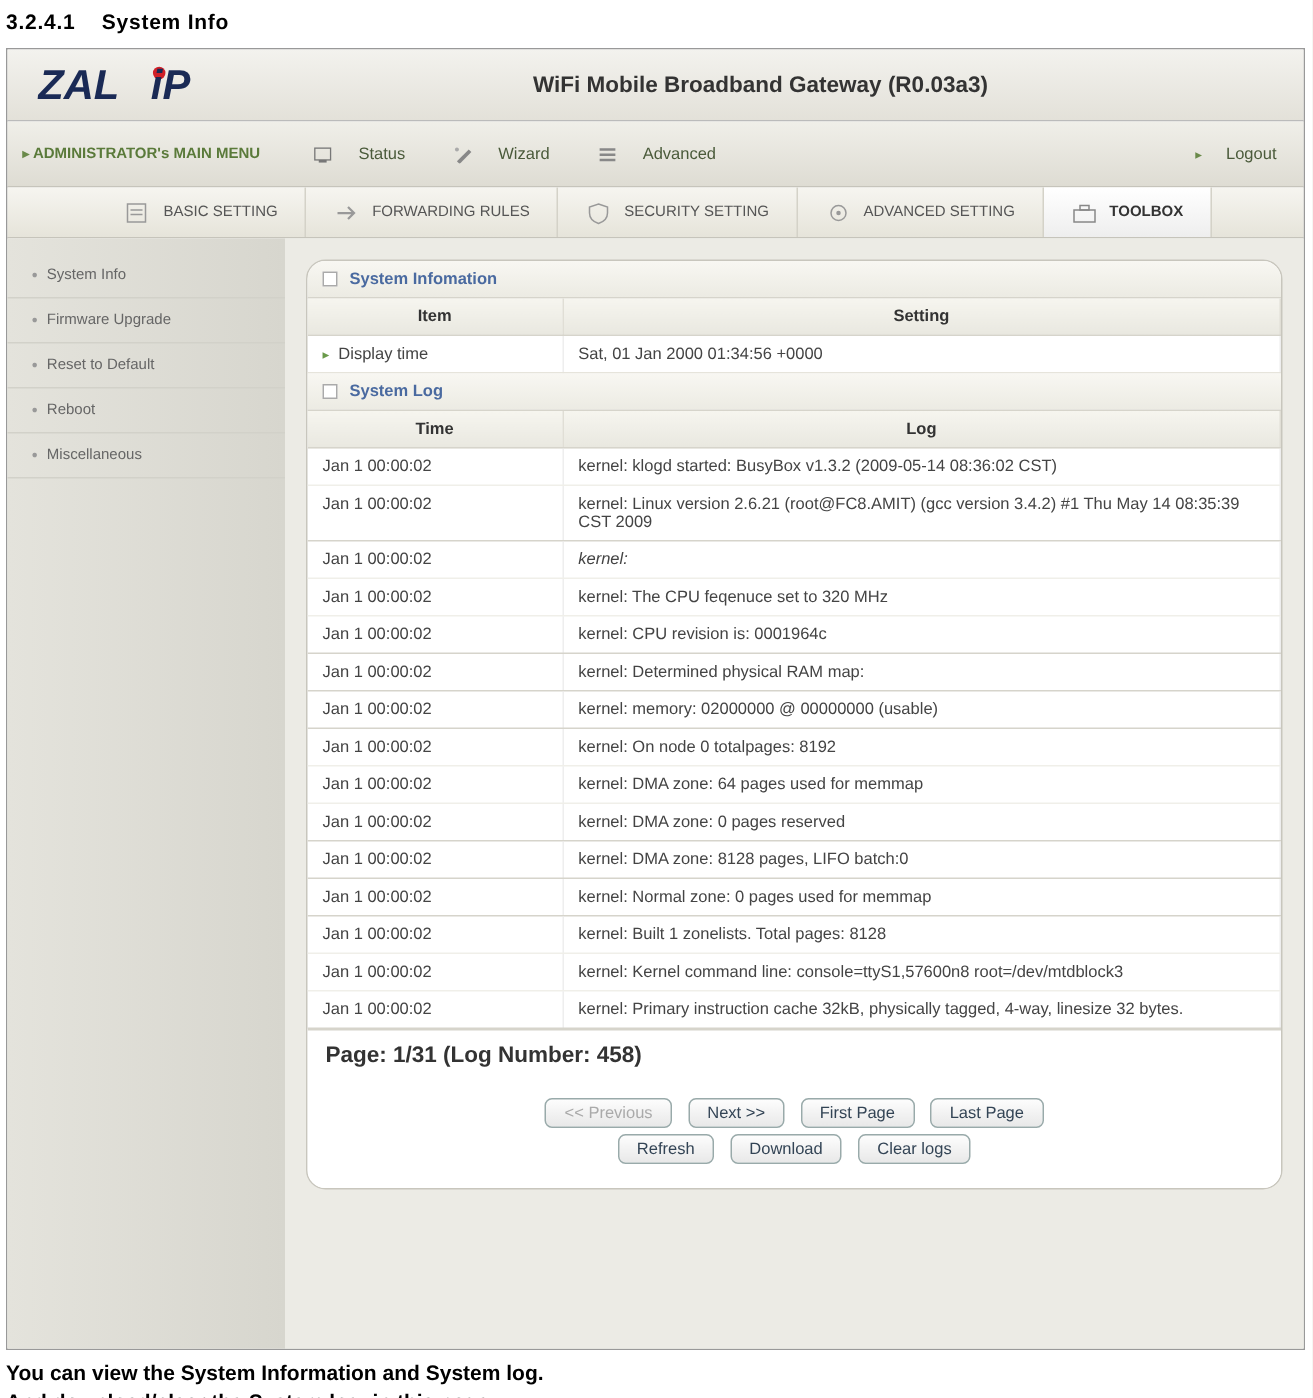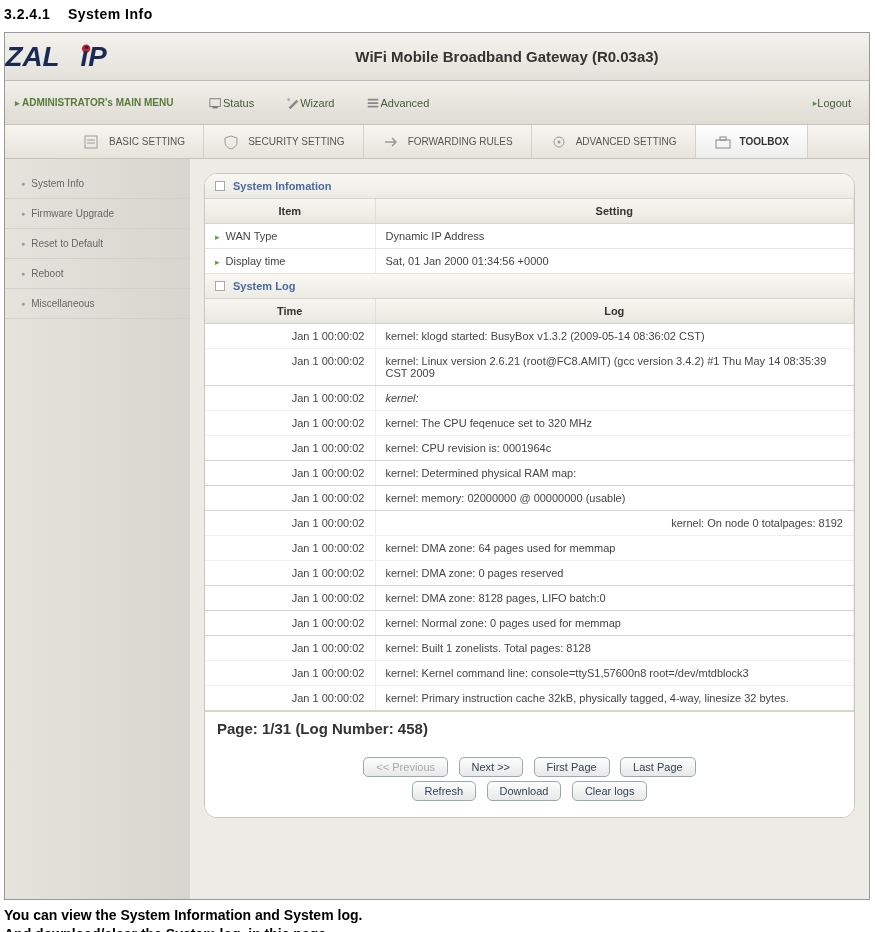--- a/index.html
+++ b/index.html
@@ -1,26 +1,26 @@
 <!DOCTYPE html>
 <html><head>
 <meta charset="utf-8">
 <style>
   * { box-sizing: border-box; margin: 0; padding: 0; }
   body { font-family: Arial, Helvetica, sans-serif; background: #fff; width: 875px; }
   .doc-heading { font-weight: bold; font-size: 14px; padding: 6px 0 10px 4px; letter-spacing: 0.5px; }
   .frame { border: 1px solid #999; width: 866px; margin-left: 4px; }
   
   .hdr { display:flex; align-items:center; height:48px; background:linear-gradient(#f3f2ee,#e3e1d9); border-bottom:1px solid #bbb; }
-  .logo { width:180px; display:flex; align-items:center; justify-content:flex-start; }
+  .logo { width:180px; display:flex; align-items:center; justify-content:center; }
   .logo svg { width:140px; height:32px; }
   .prod-title { flex:1; text-align:center; font-weight:bold; font-size:15px; color:#333; }
   
   .topmenu { display:flex; align-items:center; height:44px; background:linear-gradient(#f0efe9,#dedcd3); border-bottom:1px solid #c6c4bb; font-size:11px; color:#4a5a3a; }
-  .topmenu .mm { padding:0 18px 0 14px; display:flex; align-items:center; gap:0; cursor:pointer; white-space:nowrap; }
+  .topmenu .mm { padding:0 18px 0 14px; display:flex; align-items:center; gap:16px; cursor:pointer; white-space:nowrap; }
   .topmenu .bullet { color:#6a8a4a; font-size:9px; }
   .topmenu .admin { width:190px; color:#5a7a3a; font-weight:bold; font-size:10px; padding-left:10px; }
   .topmenu .spacer { flex:1; }
   .ticon { width:14px; height:12px; display:inline-block; }
   
   .submenu { display:flex; align-items:stretch; height:34px; background:linear-gradient(#f6f5f0,#e6e4da); border-bottom:1px solid #c6c4bb; font-size:10px; color:#555; }
   .submenu .sm { display:flex; align-items:center; gap:8px; padding:0 18px; border-right:1px solid #d4d2c8; cursor:pointer; white-space:nowrap; }
   .submenu .sm:first-child { margin-left:60px; }
   .submenu .sm.active { background:linear-gradient(#fff,#eee); font-weight:bold; color:#333; }
   .sicon { width:18px; height:16px; display:inline-block; }
@@ -32,21 +32,21 @@
   .content { flex:1; padding:14px 14px 14px 14px; background:#ecebe5; }
   .panel { background:#fff; border:1px solid #c8c6bd; border-radius:13px; overflow:hidden; }
   .sec-hd { background:linear-gradient(#f8f7f2,#ecebe3); padding:6px 10px; border-bottom:1px solid #d6d4cb; font-size:11px; display:flex; align-items:center; gap:8px; }
   .sec-hd .sq { width:10px; height:10px; border:1px solid #aaa; background:#fff; display:inline-block; }
   .sec-hd .ttl { color:#4a6aa0; font-weight:bold; }
   .tbl { width:100%; border-collapse:collapse; font-size:11px; color:#444; }
   .tbl th { background:linear-gradient(#f6f5ef,#e9e8e0); font-weight:bold; color:#333; padding:6px 8px; border-bottom:1px solid #d6d4cb; border-right:1px solid #e0ded5; text-align:center; }
   .tbl td { padding:6px 10px; border-bottom:1px solid #e6e4db; border-right:1px solid #eee; vertical-align:top; }
   .tbl td.item { width:170px; text-align:left; }
   .tbl td.item .arw { color:#6a9a4a; font-size:9px; margin-right:6px; }
-  .tbl.log td.time { width:170px; text-align:right; }
+  .tbl.log td.time { width:170px; text-align:left; }
   .pager { padding:8px 12px; font-size:15px; font-weight:bold; color:#333; border-top:1px solid #d6d4cb; background:#fff; }
   .btnrow { text-align:center; padding:10px 0 14px 0; background:#fff; }
   .btnrow button { font-size:11px; padding:3px 12px; margin:2px 3px; border:1px solid #9aa; border-radius:5px; background:linear-gradient(#fdfdfd,#e8e8e8); cursor:pointer; color:#345; }
   .btnrow button.disabled { color:#aaa; cursor:default; }
   .doc-footer { font-size:14px; font-weight:bold; padding:6px 0 0 4px; line-height:1.35; }
 </style>
 </head>
 <body>
 
 <div class="doc-heading">
@@ -109,29 +109,29 @@
   <div class="submenu">
     <div class="sm">
       <span class="sicon"><svg viewBox="0 0 18 16">
             <rect x="2" y="2" width="12" height="12" fill="none" stroke="#999"></rect>
             <path d="M4 6h8M4 9h8" stroke="#999"></path>
           </svg></span>
       <span>BASIC  SETTING</span>
     </div>
     <div class="sm">
       <span class="sicon"><svg viewBox="0 0 18 16">
+            <path d="M3 8h10M10 4l4 4-4 4" fill="none" stroke="#999" stroke-width="1.5"></path>
+          </svg></span>
+      <span>FORWARDING RULES</span>
+    </div>
+    <div class="sm">
+      <span class="sicon"><svg viewBox="0 0 18 16">
             <path d="M9 2l6 2v4c0 4-3 6-6 7-3-1-6-3-6-7V4z" fill="none" stroke="#999"></path>
           </svg></span>
       <span>SECURITY  SETTING</span>
-    </div>
-    <div class="sm">
-      <span class="sicon"><svg viewBox="0 0 18 16">
-            <path d="M3 8h10M10 4l4 4-4 4" fill="none" stroke="#999" stroke-width="1.5"></path>
-          </svg></span>
-      <span>FORWARDING RULES</span>
     </div>
     <div class="sm">
       <span class="sicon"><svg viewBox="0 0 18 16">
             <circle cx="9" cy="8" r="5" fill="none" stroke="#999"></circle>
             <circle cx="9" cy="8" r="1.5" fill="#999"></circle>
           </svg></span>
       <span>ADVANCED  SETTING</span>
     </div>
     <div class="sm active">
       <span class="sicon"><svg viewBox="0 0 18 16">
@@ -171,24 +171,20 @@
 
         <div class="sec-hd">
           <span class="sq"></span>
           <span class="ttl">System Infomation</span>
         </div>
         <table class="tbl">
           <tbody>
               <tr>
             <th>Item</th>
             <th>Setting</th>
-          </tr>
-          <tr>
-            <td class="item"><span class="arw">▸</span><span>WAN Type</span></td>
-            <td>Dynamic IP Address</td>
           </tr>
           <tr>
             <td class="item"><span class="arw">▸</span><span>Display time</span></td>
             <td>Sat, 01 Jan 2000 01:34:56 +0000</td>
           </tr>
         </tbody>
           </table>
 
         <div class="sec-hd">
           <span class="sq"></span>
@@ -225,21 +221,21 @@
               <tr>
                 <td class="time" style="border-bottom: 1px solid rgb(214, 212, 203);">Jan 1 00:00:02</td>
                 <td style="border-bottom: 1px solid rgb(214, 212, 203);">kernel: Determined physical RAM map:</td>
               </tr>
               <tr>
                 <td class="time" style="border-bottom: 1px solid rgb(214, 212, 203);">Jan 1 00:00:02</td>
                 <td style="border-bottom: 1px solid rgb(214, 212, 203);">kernel: memory: 02000000 @ 00000000 (usable)</td>
               </tr>
               <tr>
                 <td class="time" style="border-bottom: 1px solid rgb(240, 239, 233);">Jan 1 00:00:02</td>
-                <td style="border-bottom: 1px solid rgb(240, 239, 233); text-align: right;">kernel: On node 0 totalpages: 8192</td>
+                <td style="border-bottom: 1px solid rgb(240, 239, 233);">kernel: On node 0 totalpages: 8192</td>
               </tr>
               <tr>
                 <td class="time" style="border-bottom: 1px solid rgb(240, 239, 233);">Jan 1 00:00:02</td>
                 <td style="border-bottom: 1px solid rgb(240, 239, 233);">kernel: DMA zone: 64 pages used for memmap</td>
               </tr>
               <tr>
                 <td class="time" style="border-bottom: 1px solid rgb(214, 212, 203);">Jan 1 00:00:02</td>
                 <td style="border-bottom: 1px solid rgb(214, 212, 203);">kernel: DMA zone: 0 pages reserved</td>
               </tr>
               <tr>

